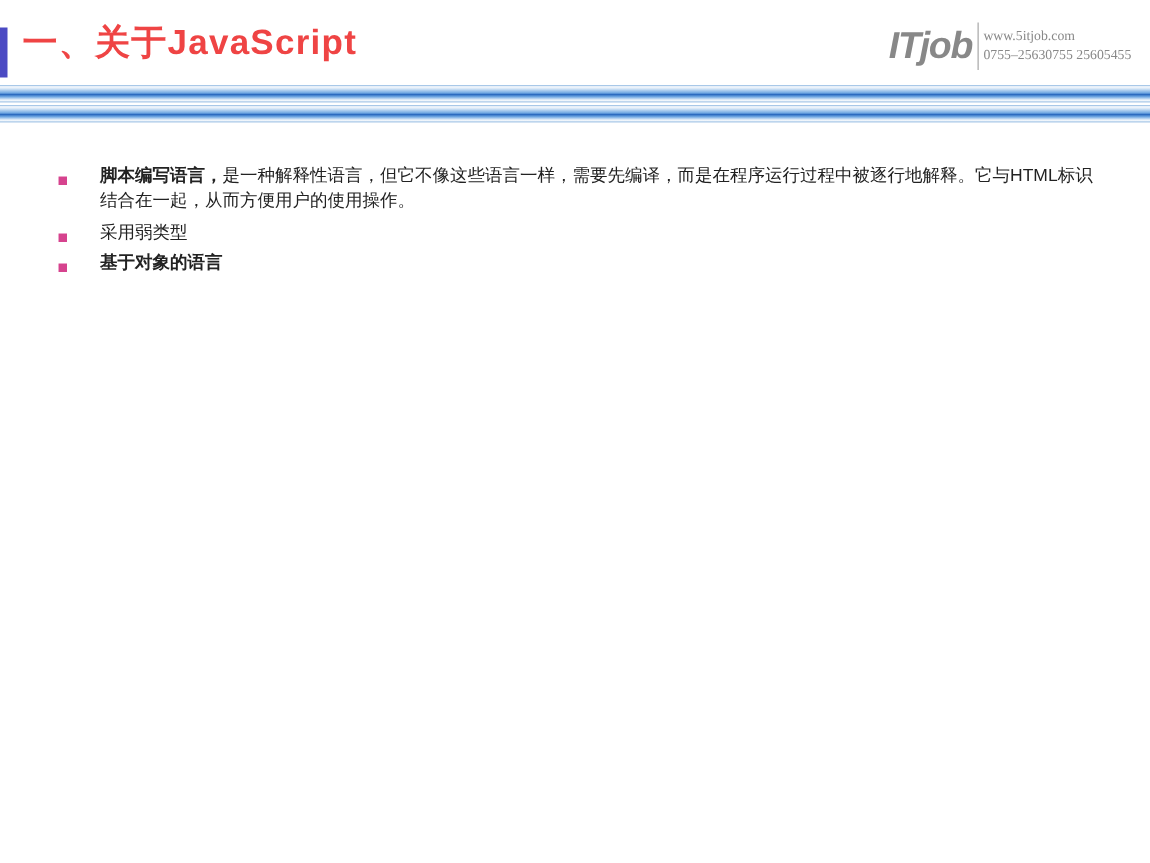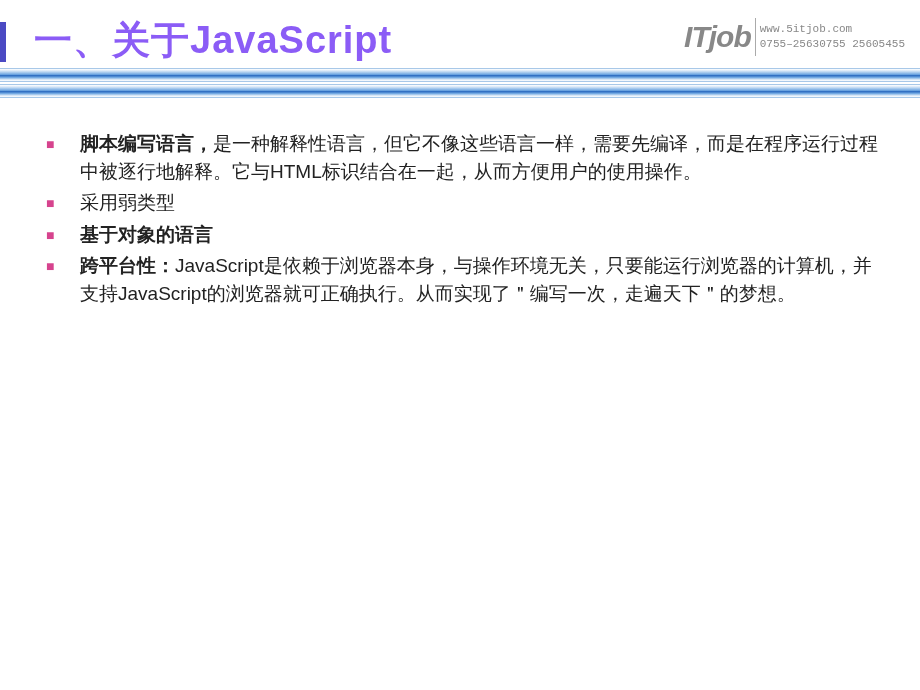--- a/index.html
+++ b/index.html
@@ -21,25 +21,24 @@
       left: 0;
       top: 22px;
       width: 6px;
       height: 40px;
       background: #4b4ac3;
     }
     .title {
       position: absolute;
       left: 18px;
       top: 15px;
-      font-size: 38px;
+      font-size: 28px;
       font-weight: bold;
-      color: #8b5cf6;
+      color: #ef4444;
       letter-spacing: 1px;
-      margin-left: 16px;
     }
     .logo-area {
       position: absolute;
       right: 15px;
       top: 18px;
       display: flex;
       align-items: center;
       gap: 4px;
     }
     .logo-brand {
@@ -49,21 +48,21 @@
       color: #888;
       font-style: italic;
       letter-spacing: -1px;
     }
     .logo-divider {
       width: 1px;
       height: 38px;
       background: #aaa;
     }
     .logo-contact {
-      font-family: Liberation Mono, monospace;
+      font-family: Liberation Serif, serif;
       font-size: 11px;
       color: #888;
       line-height: 1.4;
     }
     .bar-container {
       position: absolute;
       left: 0;
       top: 68px;
       width: 100%;
     }
@@ -84,21 +83,21 @@
 
     .content {
       padding: 30px 40px 0 80px;
     }
     ul.bullets {
       list-style: none;
     }
     ul.bullets li {
       position: relative;
       margin-bottom: 4px;
-      font-size: 19px;
+      font-size: 14px;
       line-height: 1.45;
       color: #222;
     }
     ul.bullets li::before {
       content: "■";
       position: absolute;
       left: -34px;
       top: 4px;
       color: #d6438e;
       font-size: 14px;
@@ -123,15 +122,14 @@
     <div class="bar"></div>
     <div class="bar"></div>
   </div>
 </div>
 
 <div class="content">
   <ul class="bullets">
     <li><span class="bold-lead">脚本编写语言，</span><span>是一种解释性语言，但它不像这些语言一样，需要先编译，而是在程序运行过程中被逐行地解释。它与HTML标识结合在一起，从而方便用户的使用操作。</span></li>
     <li><span class="bold-lead"></span><span>采用弱类型</span></li>
     <li><span class="bold-lead">基于对象的语言</span><span></span></li>
-    <li><span class="bold-lead">跨平台性：</span><span>JavaScript是依赖于浏览器本身，与操作环境无关，只要能运行浏览器的计算机，并支持JavaScript的浏览器就可正确执行。从而实现了＂编写一次，走遍天下＂的梦想。</span></li>
   </ul>
 </div>
 
 </body></html>

